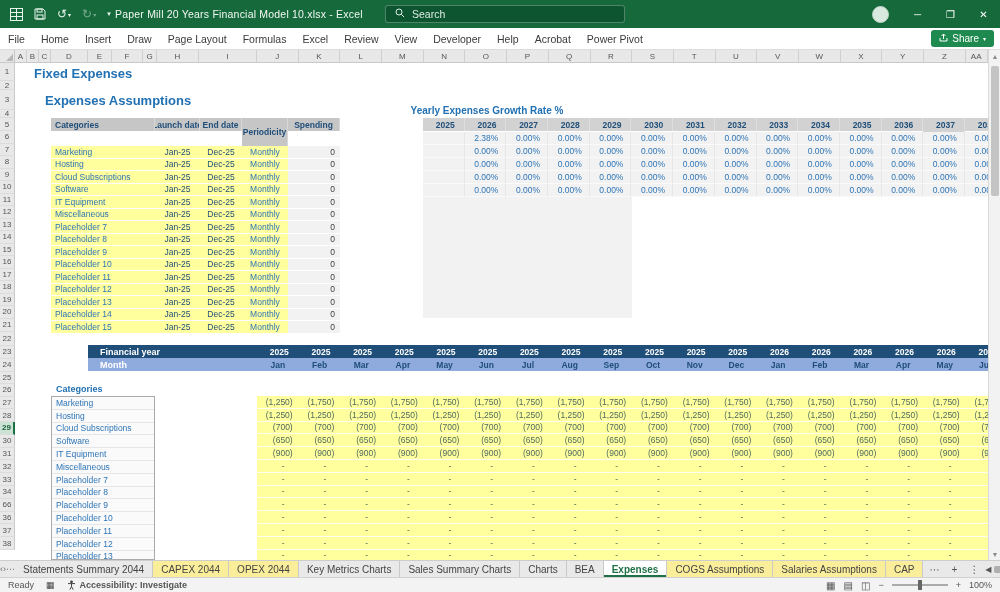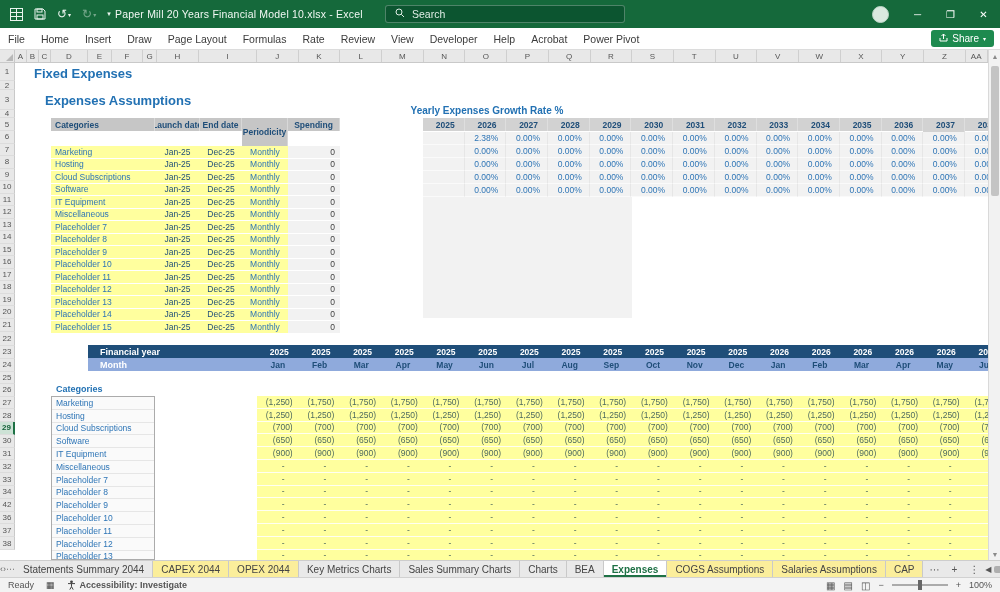--- a/index.html
+++ b/index.html
@@ -165,21 +165,21 @@
   </div>
 
   <div class="ribbon">
     <div id="ribbonTabs" style="display:flex;height:100%;">
         <div class="rtab">File</div>
         <div class="rtab">Home</div>
         <div class="rtab">Insert</div>
         <div class="rtab">Draw</div>
         <div class="rtab">Page Layout</div>
         <div class="rtab">Formulas</div>
-        <div class="rtab">Rate</div>
+        <div class="rtab">Excel</div>
         <div class="rtab">Review</div>
         <div class="rtab">View</div>
         <div class="rtab">Developer</div>
         <div class="rtab">Help</div>
         <div class="rtab">Acrobat</div>
         <div class="rtab">Power Pivot</div>
       </div>
     <div class="share-btn">
       <span>
         <svg width="9" height="9" viewBox="0 0 9 9">
@@ -793,21 +793,21 @@
         <div class="rn" style="height: 12px;">25</div>
         <div class="rn" style="height: 13px;">26</div>
         <div class="rn" style="height: 12.8px;">27</div>
         <div class="rn" style="height: 12.8px;">28</div>
         <div class="rn sel" style="height: 12.8px;">29</div>
         <div class="rn" style="height: 12.8px;">30</div>
         <div class="rn" style="height: 12.8px;">31</div>
         <div class="rn" style="height: 12.8px;">32</div>
         <div class="rn" style="height: 12.8px;">33</div>
         <div class="rn" style="height: 12.8px;">34</div>
-        <div class="rn" style="height: 12.8px;">42</div>
+        <div class="rn" style="height: 12.8px;">66</div>
         <div class="rn" style="height: 12.8px;">36</div>
         <div class="rn" style="height: 12.8px;">37</div>
         <div class="rn" style="height: 12.8px;">38</div>
         <div class="rn" style="height: 10px; margin-top: 40px;">39</div>
       </div>
   </div>
 
   <div class="vscroll">
     <div class="varrow" style="top:0;">▲</div>
     <div class="vthumb"></div>

